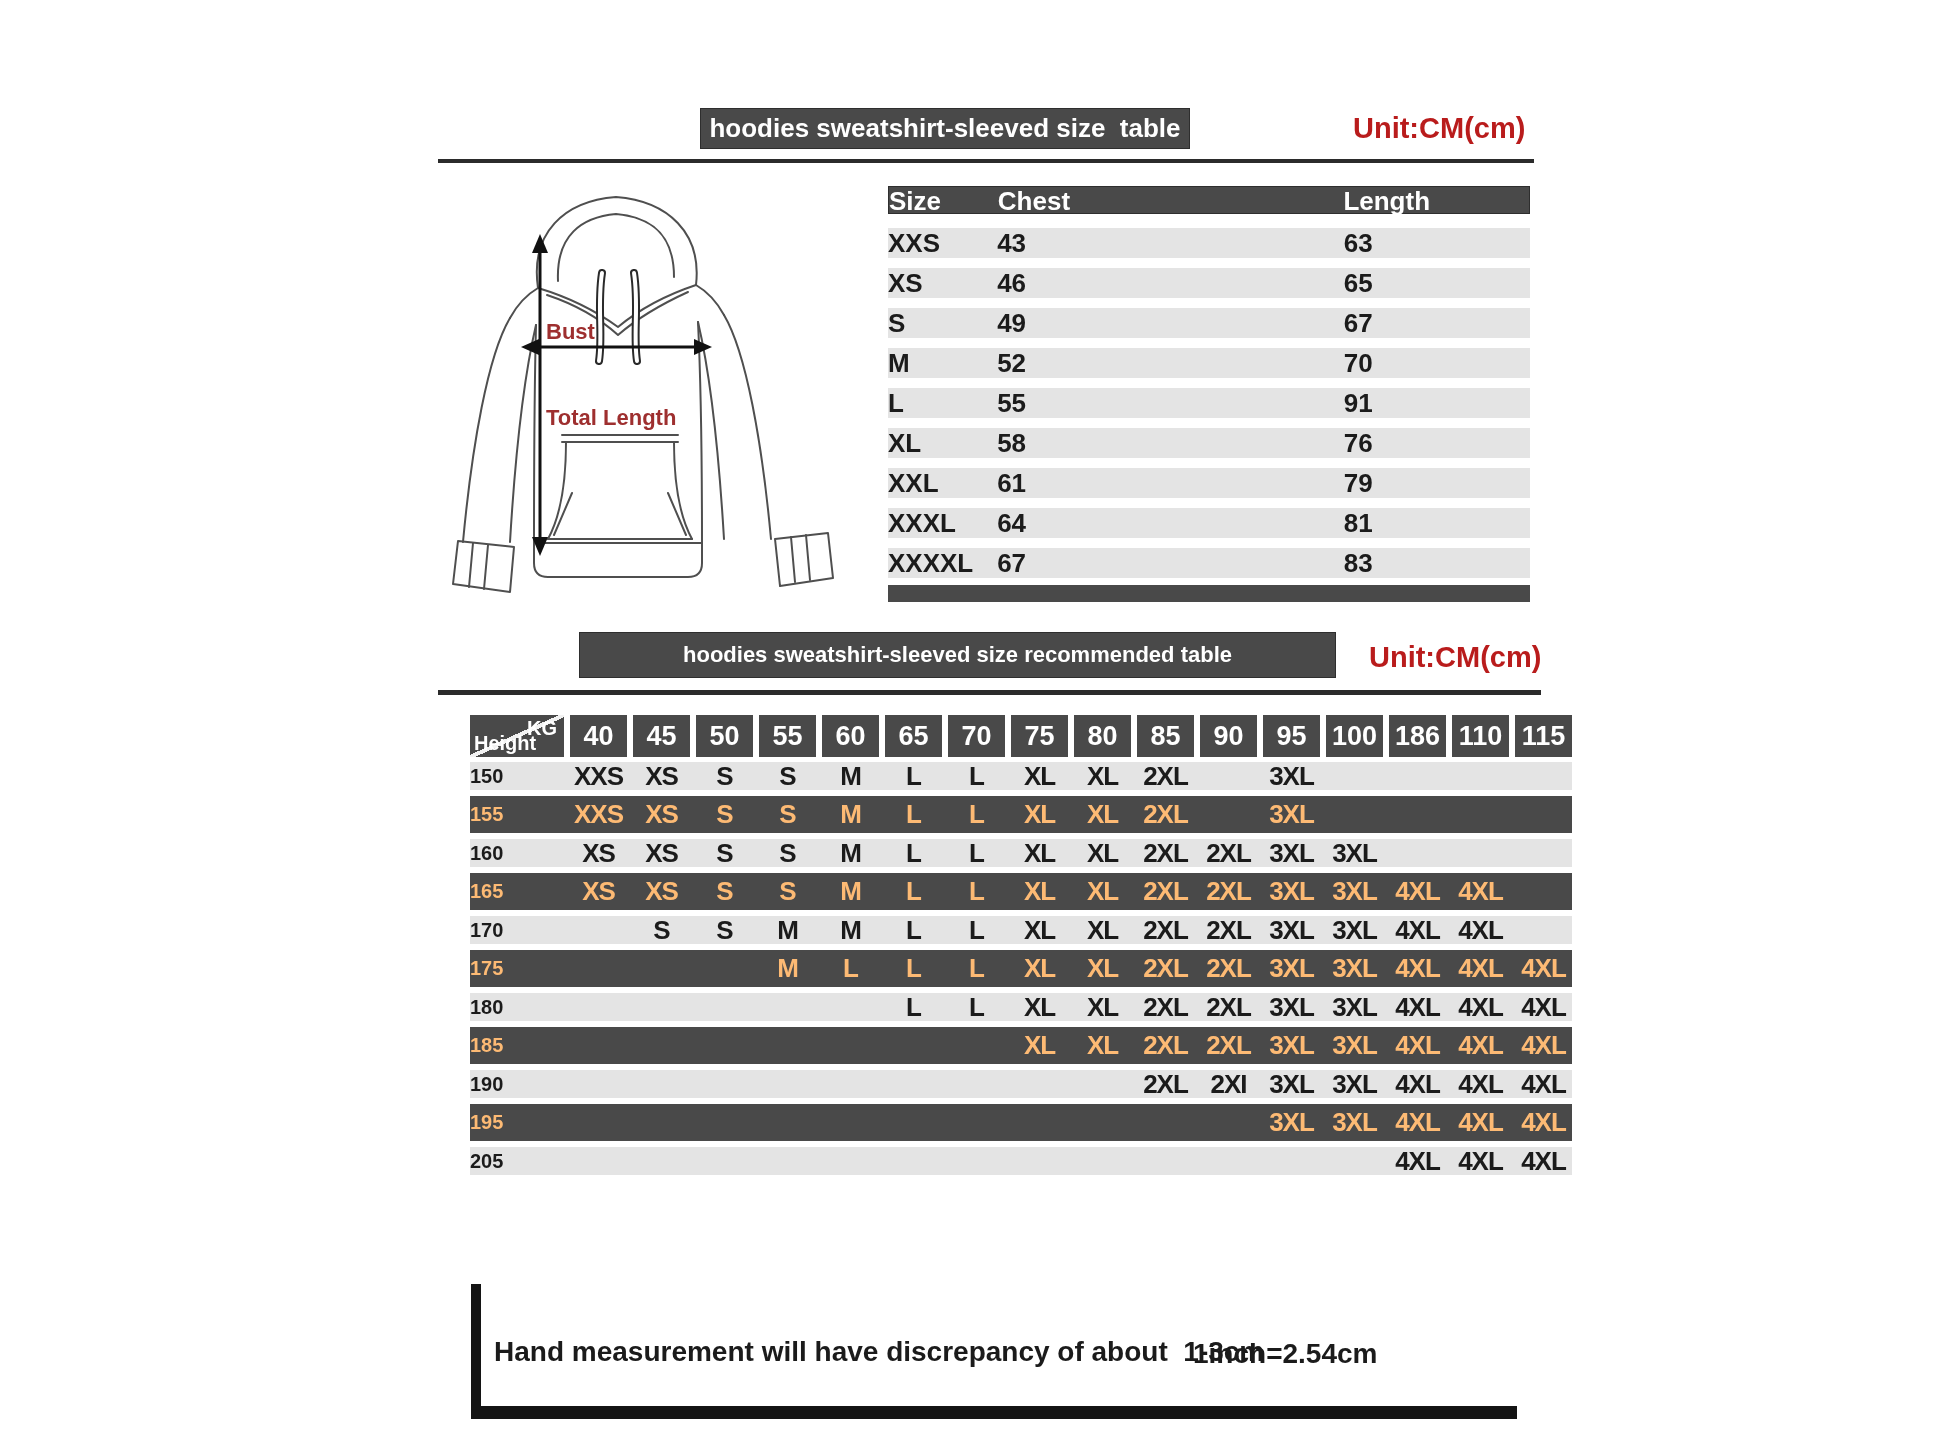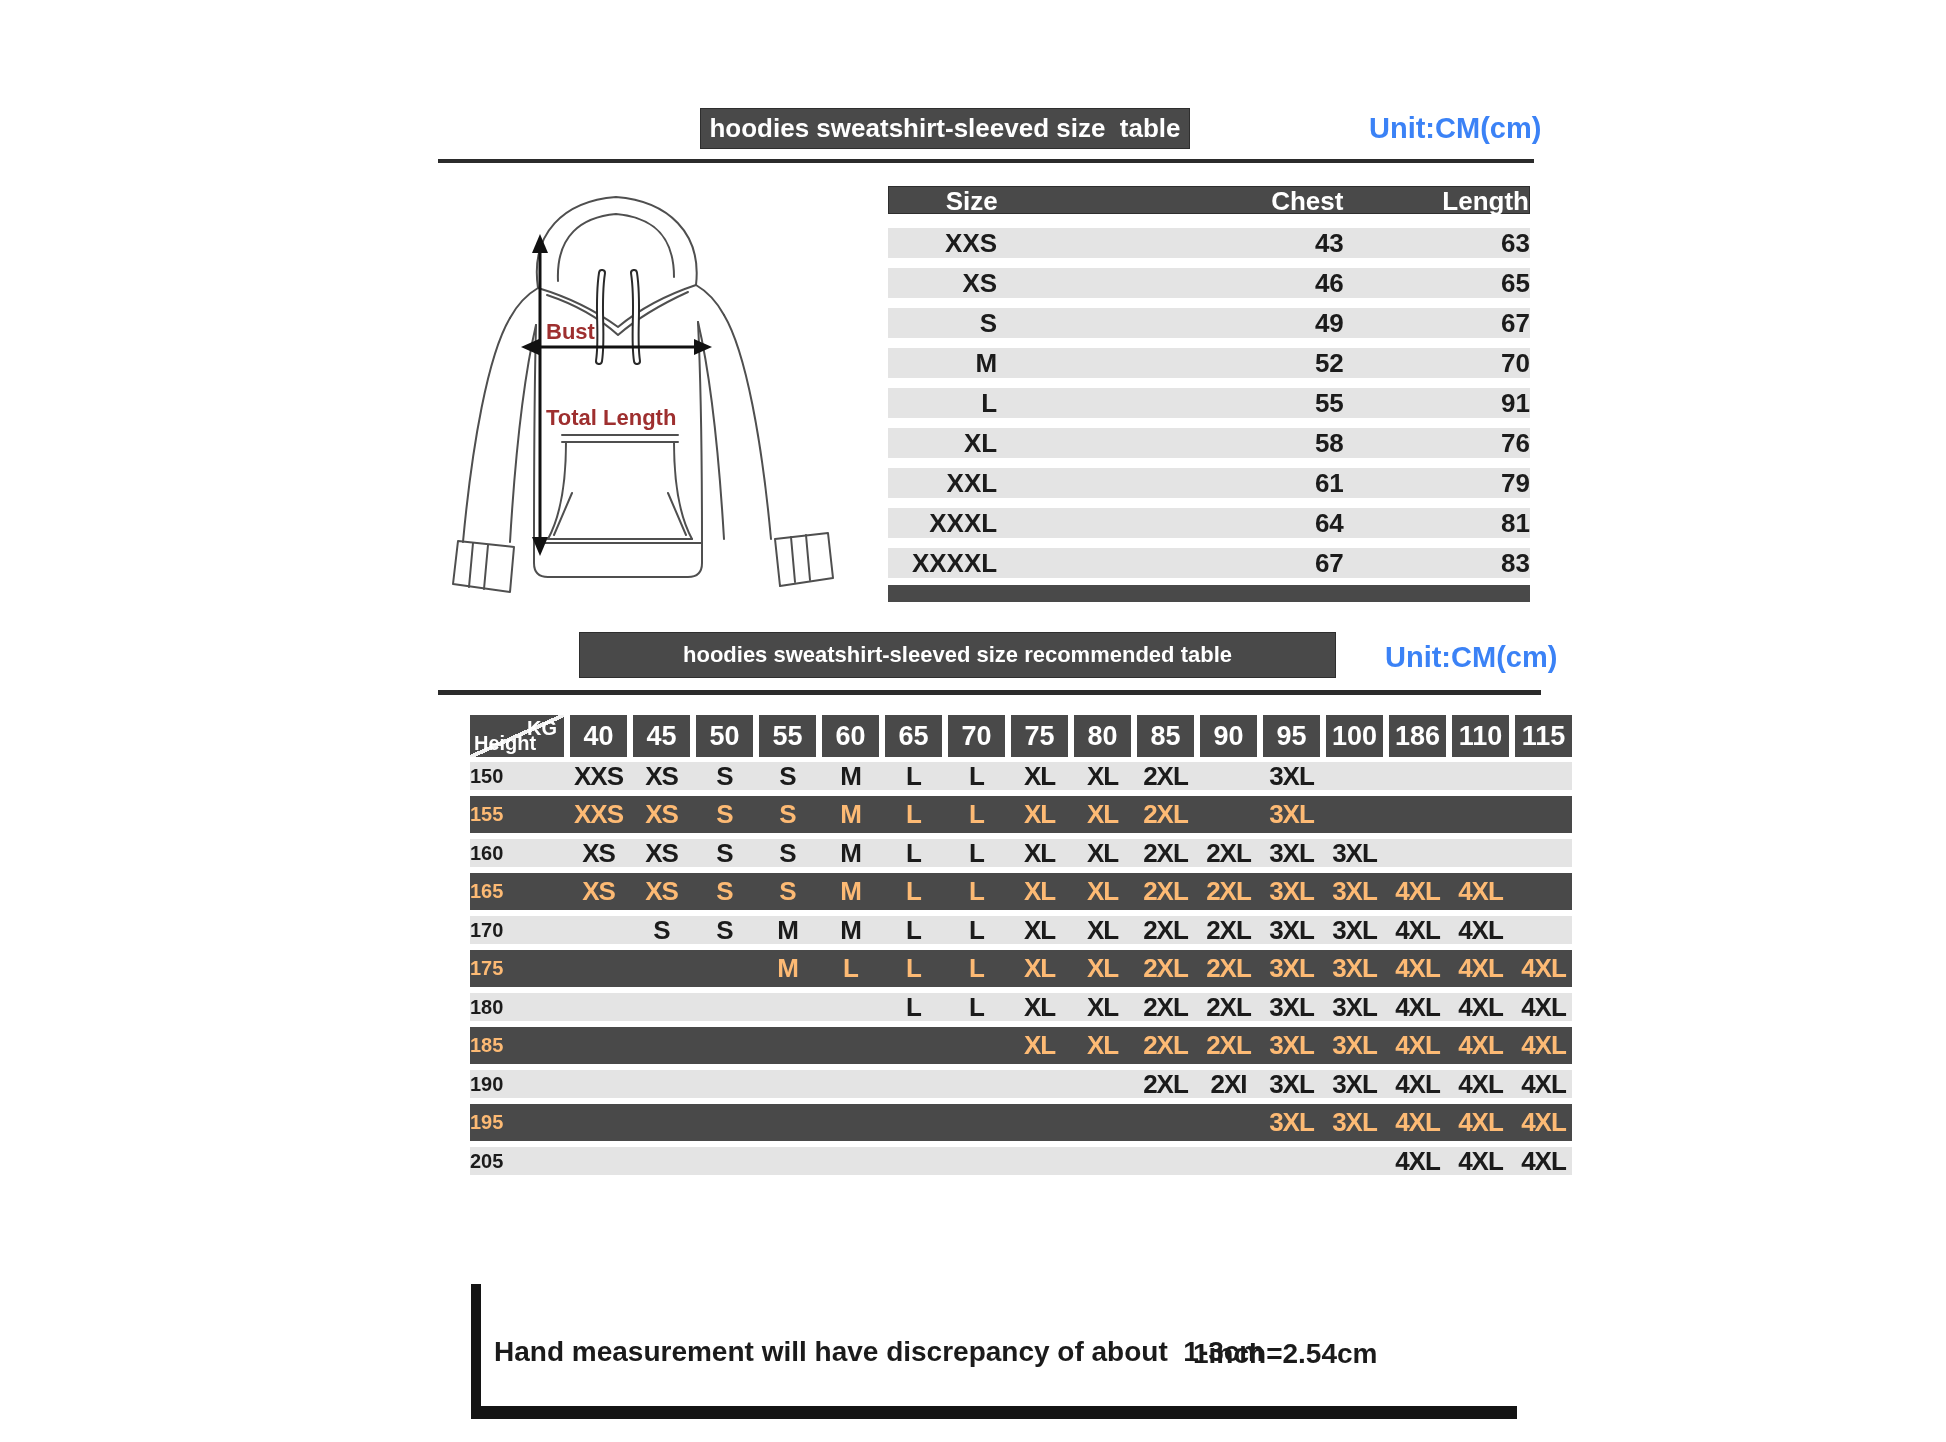--- a/index.html
+++ b/index.html
@@ -15,40 +15,40 @@
     overflow:hidden;
     padding-left:40px;
   }
   .bar{
     position:absolute;background:var(--dark);color:#fff;
     display:flex;align-items:center;justify-content:center;
     white-space:pre;border:1px solid #2e2e2e;box-sizing:border-box;
   }
   .title1{left:700px;top:108px;width:490px;height:41px;font-size:26px;}
   .title2{left:579px;top:632px;width:757px;height:46px;font-size:22px;}
-  .unit{position:absolute;font-size:29px;color:#3b82f6;margin-left:16px;}
+  .unit{position:absolute;font-size:29px;color:#b91c1c;}
   .unit1{left:1353px;top:112px;}
   .unit2{left:1369px;top:641px;}
   .rule{position:absolute;background:#2b2b2b;}
   .rule1{left:438px;top:159px;width:1096px;height:4px;}
   .rule2{left:438px;top:690px;width:1103px;height:5px;}
 
   
   #hoodie{position:absolute;left:450px;top:185px;width:390px;height:420px;}
   #hoodie path, #hoodie line{fill:none;stroke:#4f4f4f;stroke-width:2;stroke-linecap:round;stroke-linejoin:round;}
   #hoodie .string-outer{stroke:#2a2a2a;stroke-width:8;}
   #hoodie .string-inner{stroke:#ffffff;stroke-width:4;}
   #hoodie .arrow-line{stroke:#111;stroke-width:3;}
   #hoodie polygon{fill:#111;stroke:none;}
   #hoodie text{fill:var(--red);font-size:22px;font-weight:700;font-family:"Liberation Sans",sans-serif;}
 
   
   #size-table{position:absolute;left:888px;top:186px;width:642px;}
   .st-head{height:28px;background:var(--dark);display:flex;color:#fff;font-size:26px;line-height:28px;border:1px solid #2e2e2e;box-sizing:border-box;}
-  .st-cell{text-align:right;}
+  .st-cell{text-align:left;}
   .col1{width:17%;}.col2{width:54%;}.col3{width:29%;}
   #size-rows{margin-top:14px;}
   .st-row{height:30px;background:var(--light);display:flex;font-size:26px;line-height:30px;margin-bottom:10px;}
   .st-row:last-child{margin-bottom:7px;}
   .st-foot{height:17px;background:var(--dark);}
 
   
   #matrix{position:absolute;left:434px;top:715px;width:1102px;margin-left:36px;}
   .mx-head{display:grid;grid-template-columns:94px repeat(16,57px);column-gap:6px;height:42px;margin-bottom:5px;}
   .mx-cell{background:var(--dark);color:#fff;font-size:27px;line-height:42px;text-align:center;}

